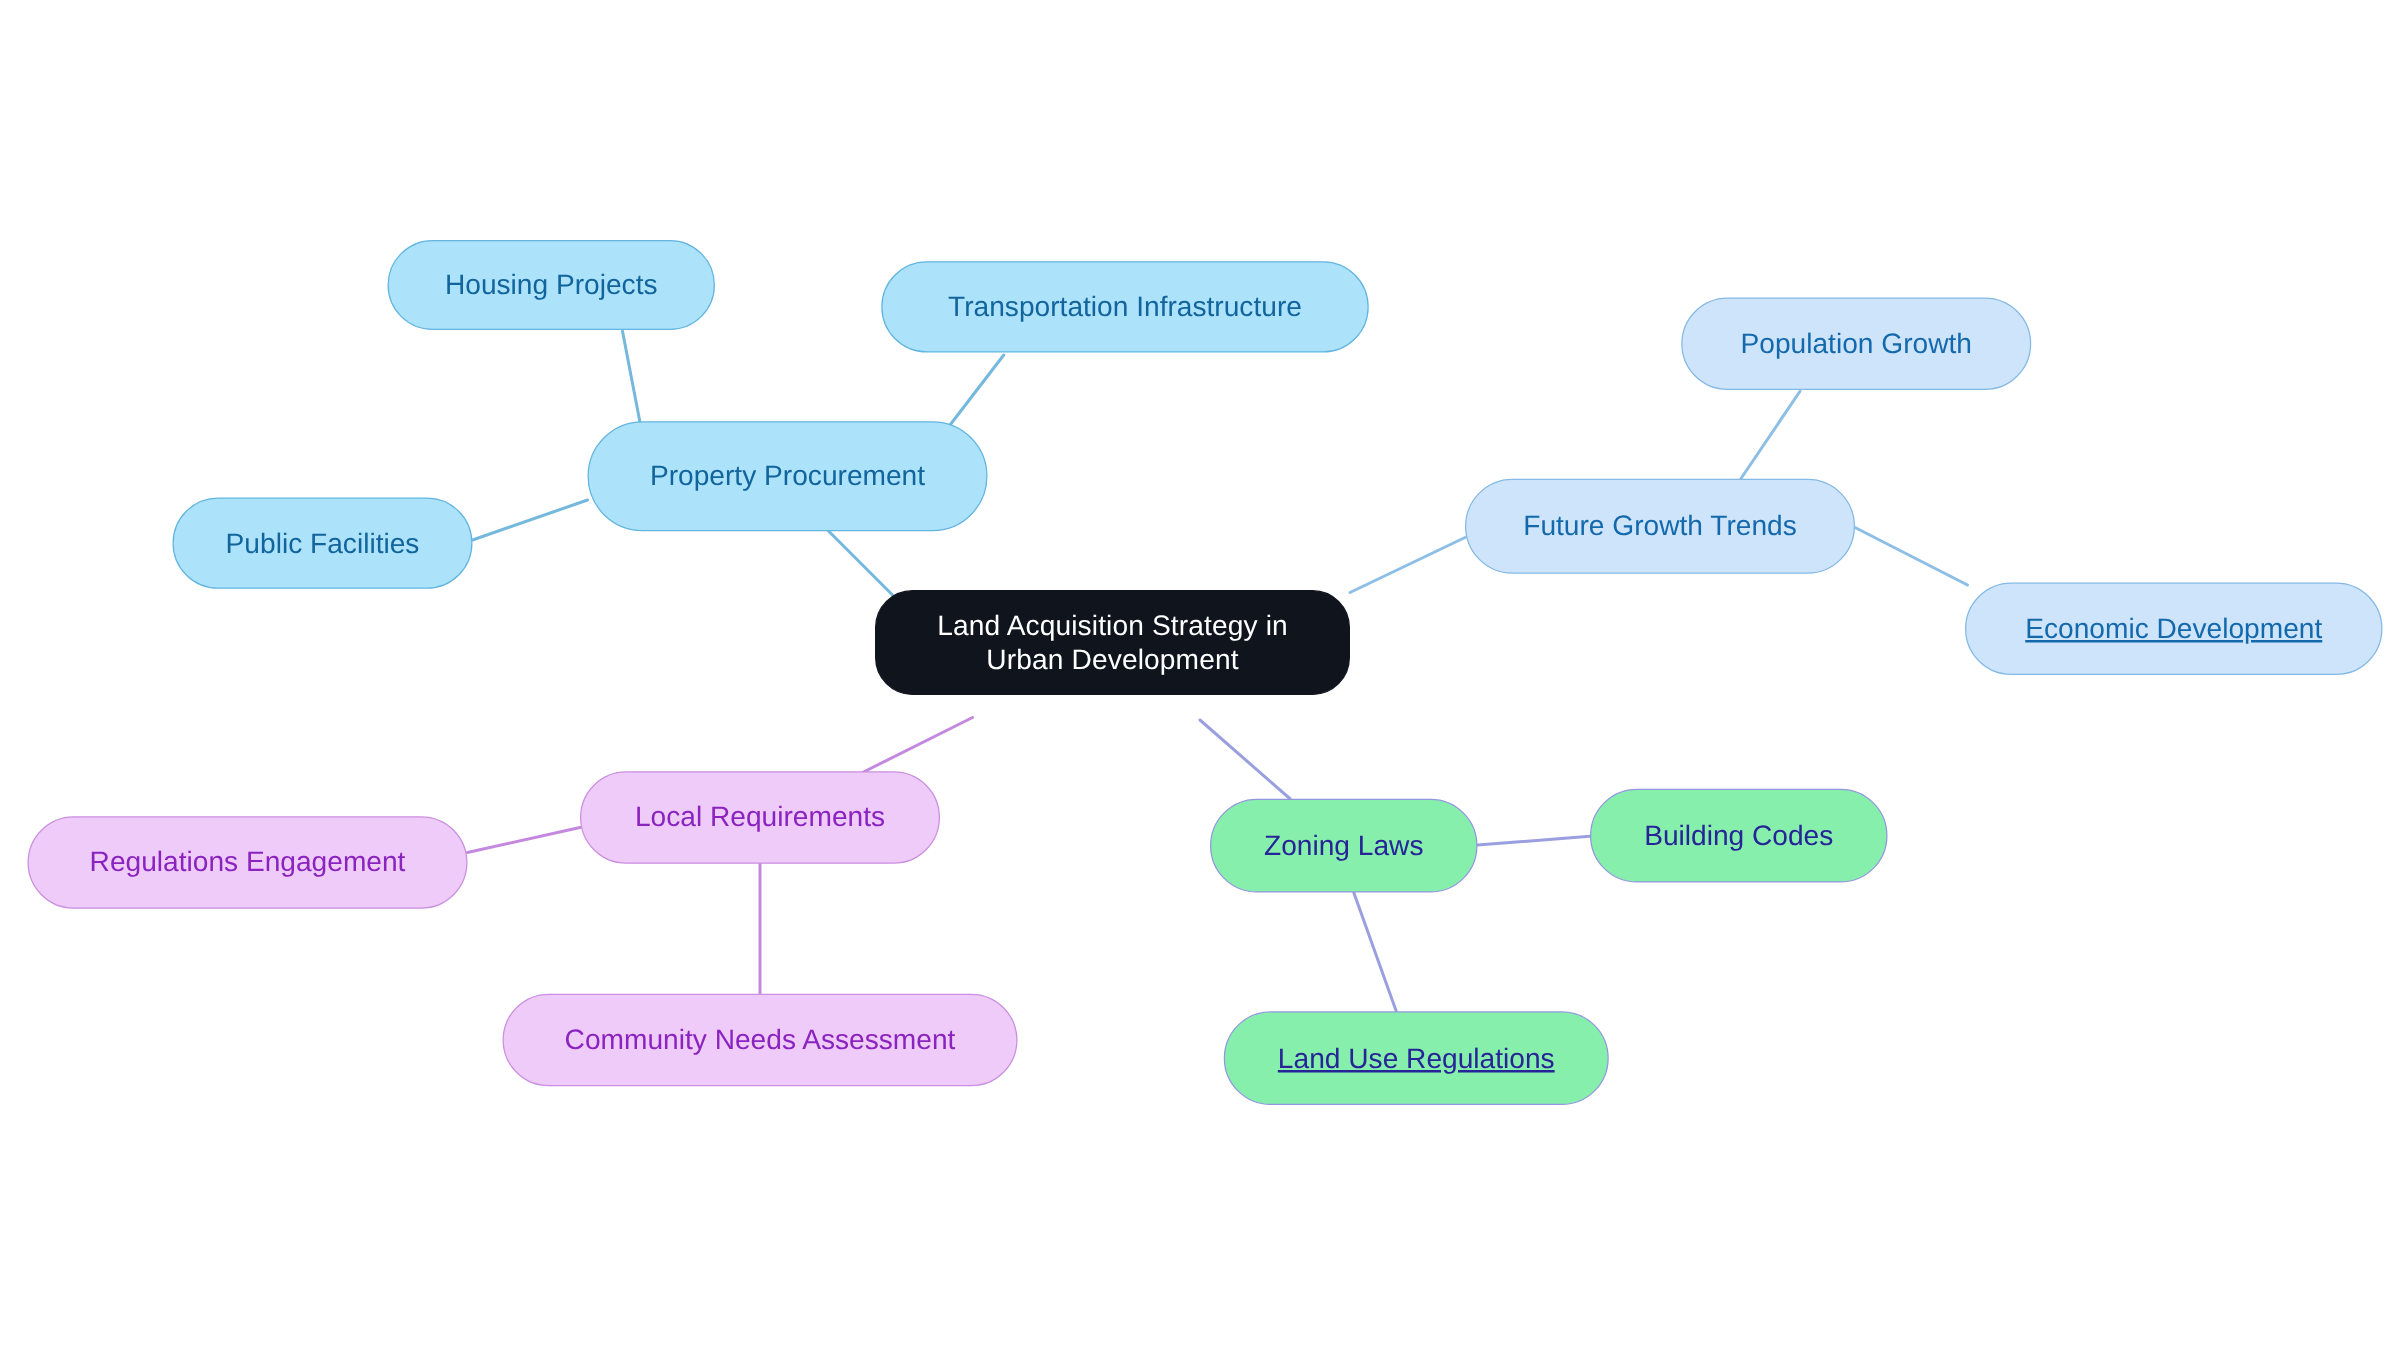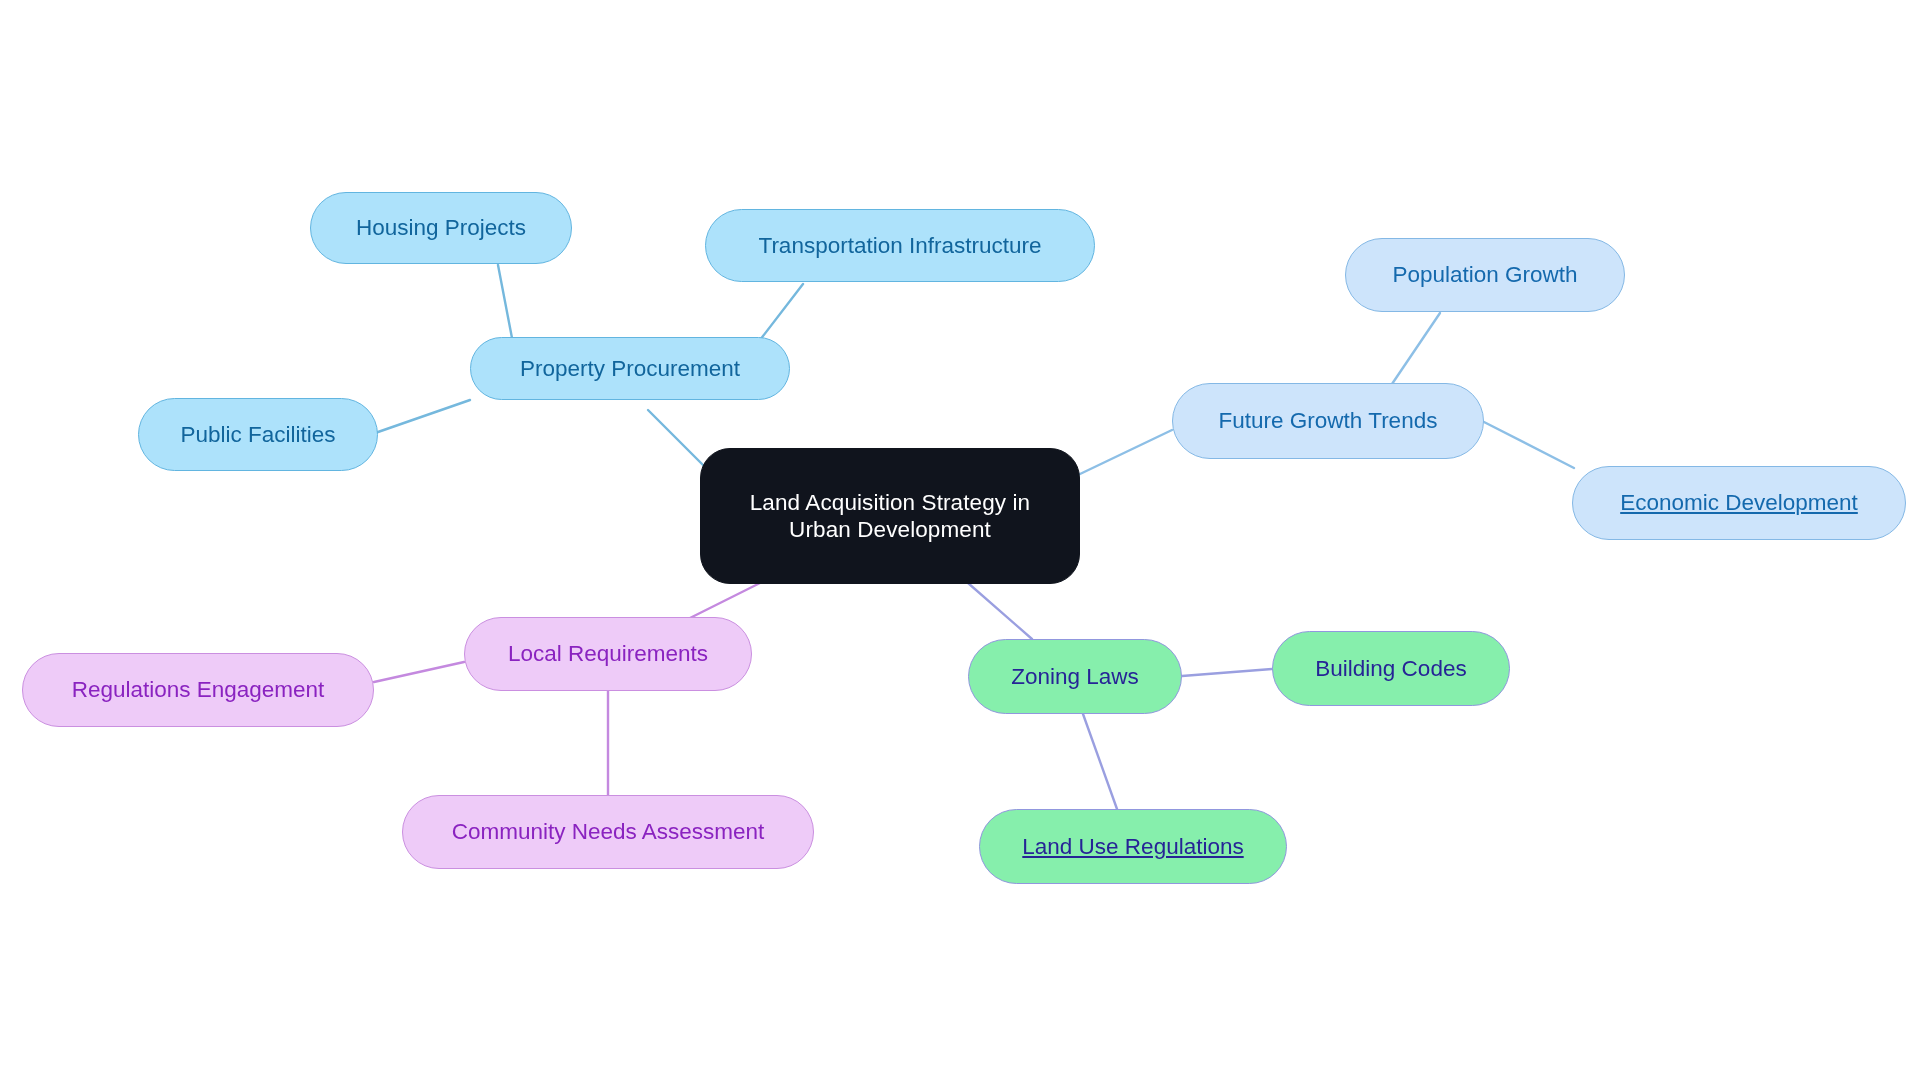--- a/index.html
+++ b/index.html
@@ -88,23 +88,23 @@
       <line x1="1484" y1="422" x2="1574" y2="468" stroke="#8dbfe6" stroke-width="2.4" stroke-linecap="round"></line>
       <line x1="960" y1="576" x2="1032" y2="639" stroke="#9a9fe0" stroke-width="2.4" stroke-linecap="round"></line>
       <line x1="1182" y1="676" x2="1272" y2="669" stroke="#9a9fe0" stroke-width="2.4" stroke-linecap="round"></line>
       <line x1="1083" y1="714" x2="1117" y2="809" stroke="#9a9fe0" stroke-width="2.4" stroke-linecap="round"></line>
       <line x1="778" y1="574" x2="690" y2="618" stroke="#c489df" stroke-width="2.4" stroke-linecap="round"></line>
       <line x1="464" y1="662" x2="374" y2="682" stroke="#c489df" stroke-width="2.4" stroke-linecap="round"></line>
       <line x1="608" y1="691" x2="608" y2="795" stroke="#c489df" stroke-width="2.4" stroke-linecap="round"></line>
     </svg>
 
   <div id="node-layer">
-      <div class="node node-root" style="left: 700px; top: 448px; width: 380px; height: 136px;"><span>Land Acquisition Strategy in
+      <div class="node node-root" style="left: 700px; top: 472px; width: 380px; height: 84px;"><span>Land Acquisition Strategy in
 Urban Development</span></div>
-      <div class="node node-blue-a" style="left: 470px; top: 337px; width: 320px; height: 63px;"><span>Property Procurement</span></div>
+      <div class="node node-blue-a" style="left: 470px; top: 337px; width: 320px; height: 88px;"><span>Property Procurement</span></div>
       <div class="node node-blue-a" style="left: 310px; top: 192px; width: 262px; height: 72px;"><span>Housing Projects</span></div>
       <div class="node node-blue-a" style="left: 705px; top: 209px; width: 390px; height: 73px;"><span>Transportation Infrastructure</span></div>
       <div class="node node-blue-a" style="left: 138px; top: 398px; width: 240px; height: 73px;"><span>Public Facilities</span></div>
       <div class="node node-blue-b" style="left: 1172px; top: 383px; width: 312px; height: 76px;"><span>Future Growth Trends</span></div>
       <div class="node node-blue-b" style="left: 1345px; top: 238px; width: 280px; height: 74px; text-align: center;"><span>Population Growth</span></div>
       <div class="node node-blue-b" style="left: 1572px; top: 466px; width: 334px; height: 74px; text-decoration: underline;"><span>Economic Development</span></div>
       <div class="node node-indigo" style="left: 968px; top: 639px; width: 214px; height: 75px;"><span>Zoning Laws</span></div>
       <div class="node node-indigo" style="left: 1272px; top: 631px; width: 238px; height: 75px;"><span>Building Codes</span></div>
       <div class="node node-indigo" style="left: 979px; top: 809px; width: 308px; height: 75px; text-decoration: underline;"><span>Land Use Regulations</span></div>
       <div class="node node-pink" style="left: 464px; top: 617px; width: 288px; height: 74px;"><span>Local Requirements</span></div>

